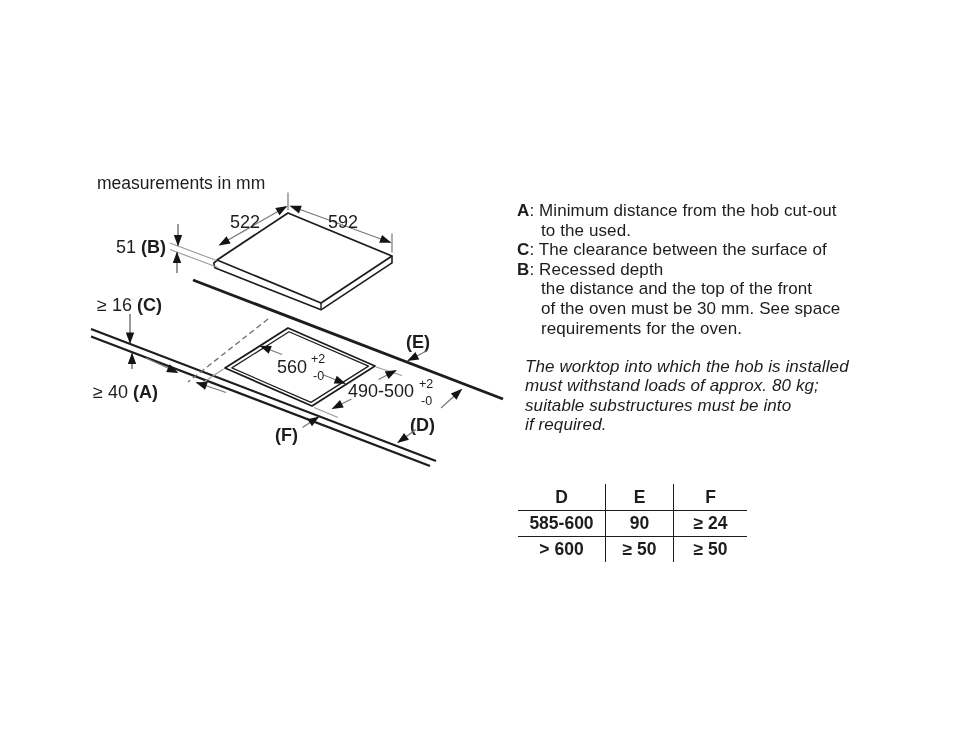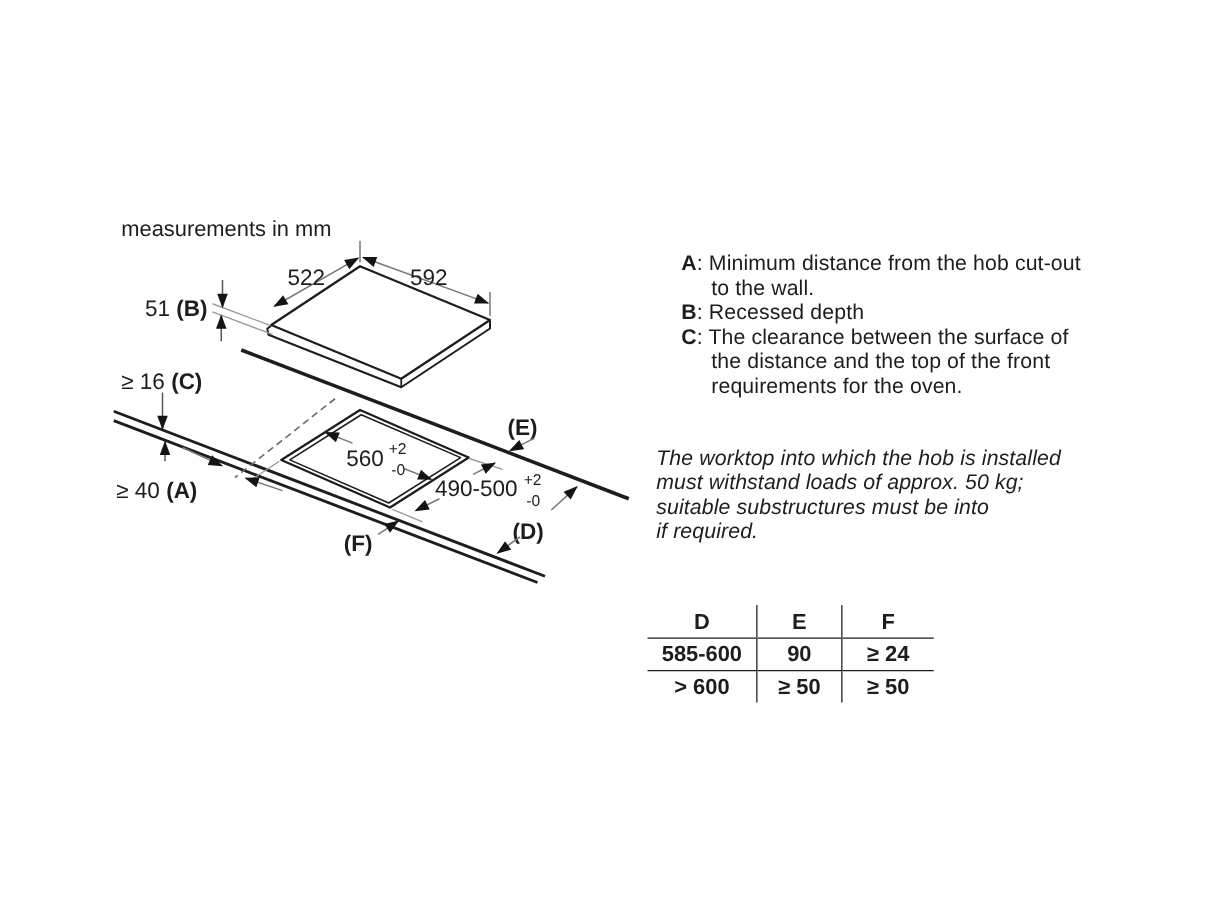--- a/index.html
+++ b/index.html
@@ -2,21 +2,21 @@
 <html><head>
 <meta charset="utf-8">
 <style>
   html,body{margin:0;padding:0;background:#ffffff;}
   body{width:980px;height:735px;position:relative;overflow:hidden;
        font-family:"Liberation Sans",sans-serif;color:#1d1d1d;}
   .stage{position:absolute;left:0;top:0;width:980px;height:735px;padding-left:36px;}
   svg{position:absolute;left:0;top:0;}
   svg text{fill:#1d1d1d;font-family:"Liberation Sans",sans-serif;}
   .legend{position:absolute;left:517px;top:201px;font-size:17px;line-height:19.6px;
-          letter-spacing:0.1px;white-space:nowrap;margin-left:28px;}
+          letter-spacing:0.1px;white-space:nowrap;}
   .legend .cont{padding-left:24px;}
   .legend b{font-weight:bold;}
   .note{position:absolute;left:525px;top:357px;font-size:17px;line-height:19.4px;
         letter-spacing:0.1px;white-space:nowrap;font-style:italic;}
   .spec-table{position:absolute;left:518px;top:484px;border-collapse:collapse;
               font-size:17.5px;text-align:center;}
   .spec-table th{font-weight:bold;border-bottom:1.8px solid #1d1d1d;height:26px;padding:0;}
   .spec-table td{height:25px;padding:0;font-weight:bold;}
   .spec-table tr.r1 td{border-bottom:1.8px solid #1d1d1d;}
   .spec-table .c1{width:87px;}
@@ -105,30 +105,31 @@
       <line x1="441" y1="408" x2="461.5" y2="389.5" stroke="#777" stroke-width="1.2" marker-end="url(#ah)"></line>
       <line x1="416" y1="429.5" x2="398" y2="442.5" stroke="#777" stroke-width="1.2" marker-end="url(#ah)"></line>
 
       <text x="275" y="441" font-size="18" font-weight="bold">(F)</text>
       <line x1="302.5" y1="427.5" x2="318.5" y2="417" stroke="#777" stroke-width="1.2" marker-end="url(#ah)"></line>
     </g>
   </svg>
 
   <div class="legend">
     <div class="ln"><b>A</b><span>: </span><span>Minimum distance from the hob cut-out</span></div>
-    <div class="ln cont">to the wall.</div>
+    <div class="ln cont">to the used.</div>
+    <div class="ln"><b>C</b><span>: </span><span>The clearance between the surface of</span></div>
     <div class="ln"><b>B</b><span>: </span><span>Recessed depth</span></div>
-    <div class="ln"><b>C</b><span>: </span><span>The clearance between the surface of</span></div>
     <div class="ln cont">the distance and the top of the front</div>
+    <div class="ln cont">of the oven must be 30 mm. See space</div>
     <div class="ln cont">requirements for the oven.</div>
   </div>
 
   <div class="note">
     <div>The worktop into which the hob is installed</div>
-    <div>must withstand loads of approx. 50 kg;</div>
+    <div>must withstand loads of approx. 80 kg;</div>
     <div>suitable substructures must be into</div>
     <div>if required.</div>
   </div>
 
   <table class="spec-table">
     <tbody>
         <tr>
       <th class="c1">D</th>
       <th class="c2">E</th>
       <th class="c3">F</th>

